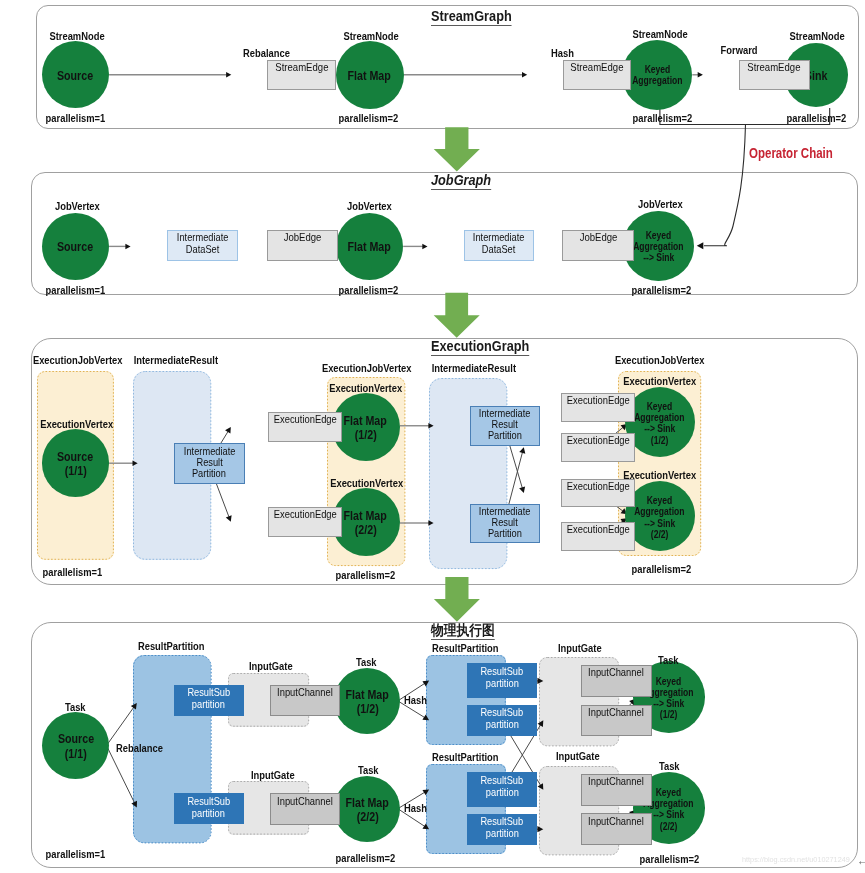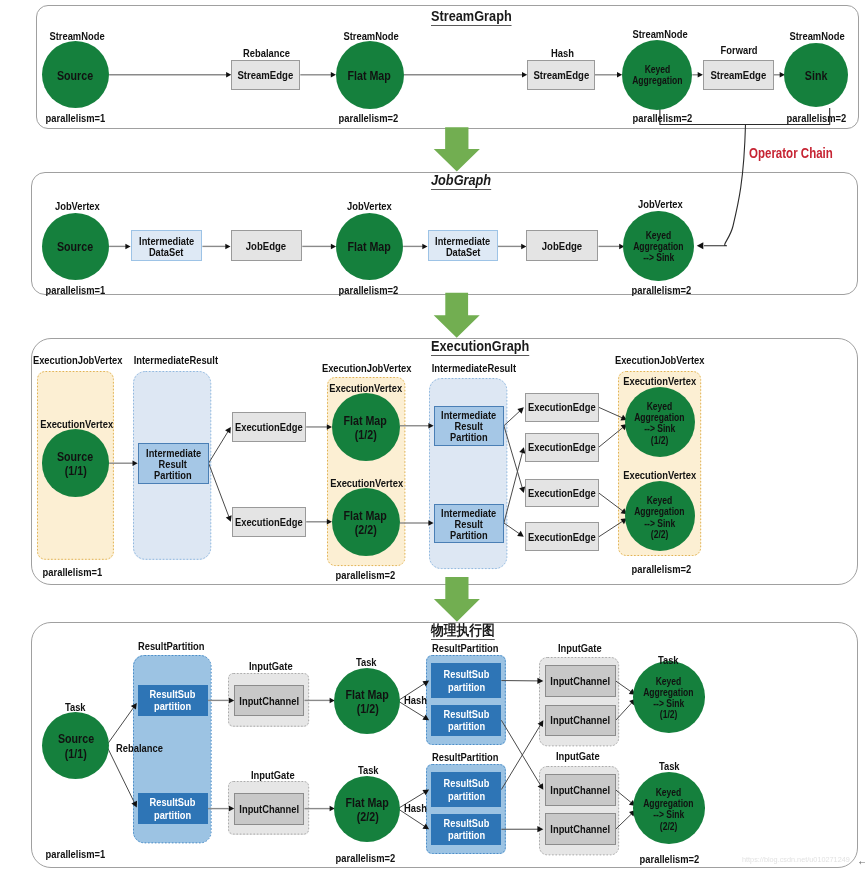--- a/index.html
+++ b/index.html
@@ -10,22 +10,22 @@
 .sect-title{position:absolute;z-index:8;font-weight:bold;font-size:14.4px;color:#1a1a1a;white-space:nowrap;line-height:1.05;}
 .sect-title .sq{border-bottom:1.4px solid #5a5a5a;padding-bottom:1px;}
 .cap{position:absolute;z-index:8;font-weight:bold;font-size:10.2px;color:#111;white-space:nowrap;text-align:center;}
 .tw{white-space:nowrap;}
 .sq{display:inline-block;transform:scaleX(0.92);transform-origin:center center;}
 .sect-title .sq{transform:scaleX(0.885);transform-origin:left center;}
 .par{position:absolute;z-index:8;font-weight:bold;font-size:10.2px;color:#111;white-space:nowrap;}
 .circ{position:absolute;z-index:6;border-radius:50%;background:#15803d;display:flex;align-items:center;
   justify-content:center;text-align:center;font-weight:bold;color:#111;}
 .circ .tw{position:relative;top:1.3px;}
-.nbox{position:absolute;z-index:6;box-sizing:border-box;display:flex;align-items:center;justify-content:center;
-  text-align:center;font-weight:bold;color:#111;}
+.nbox{position:absolute;z-index:6;box-sizing:border-box;display:flex;align-items:flex-start;justify-content:center;
+  text-align:center;font-weight:normal;color:#111;margin-left:36px;}
 .nbox .tw{position:relative;top:1.2px;}
 .grp{position:absolute;z-index:2;box-sizing:border-box;}
 svg.ov{position:absolute;left:0;top:0;width:865px;height:873px;overflow:visible;z-index:5;}
 .wm{position:absolute;z-index:7;font-size:8px;color:#e2e2e2;white-space:nowrap;}
 </style>
 </head>
 <body>
 
 <div id="stage">
   <svg class="ov" id="wires" viewBox="0 0 865 873">

